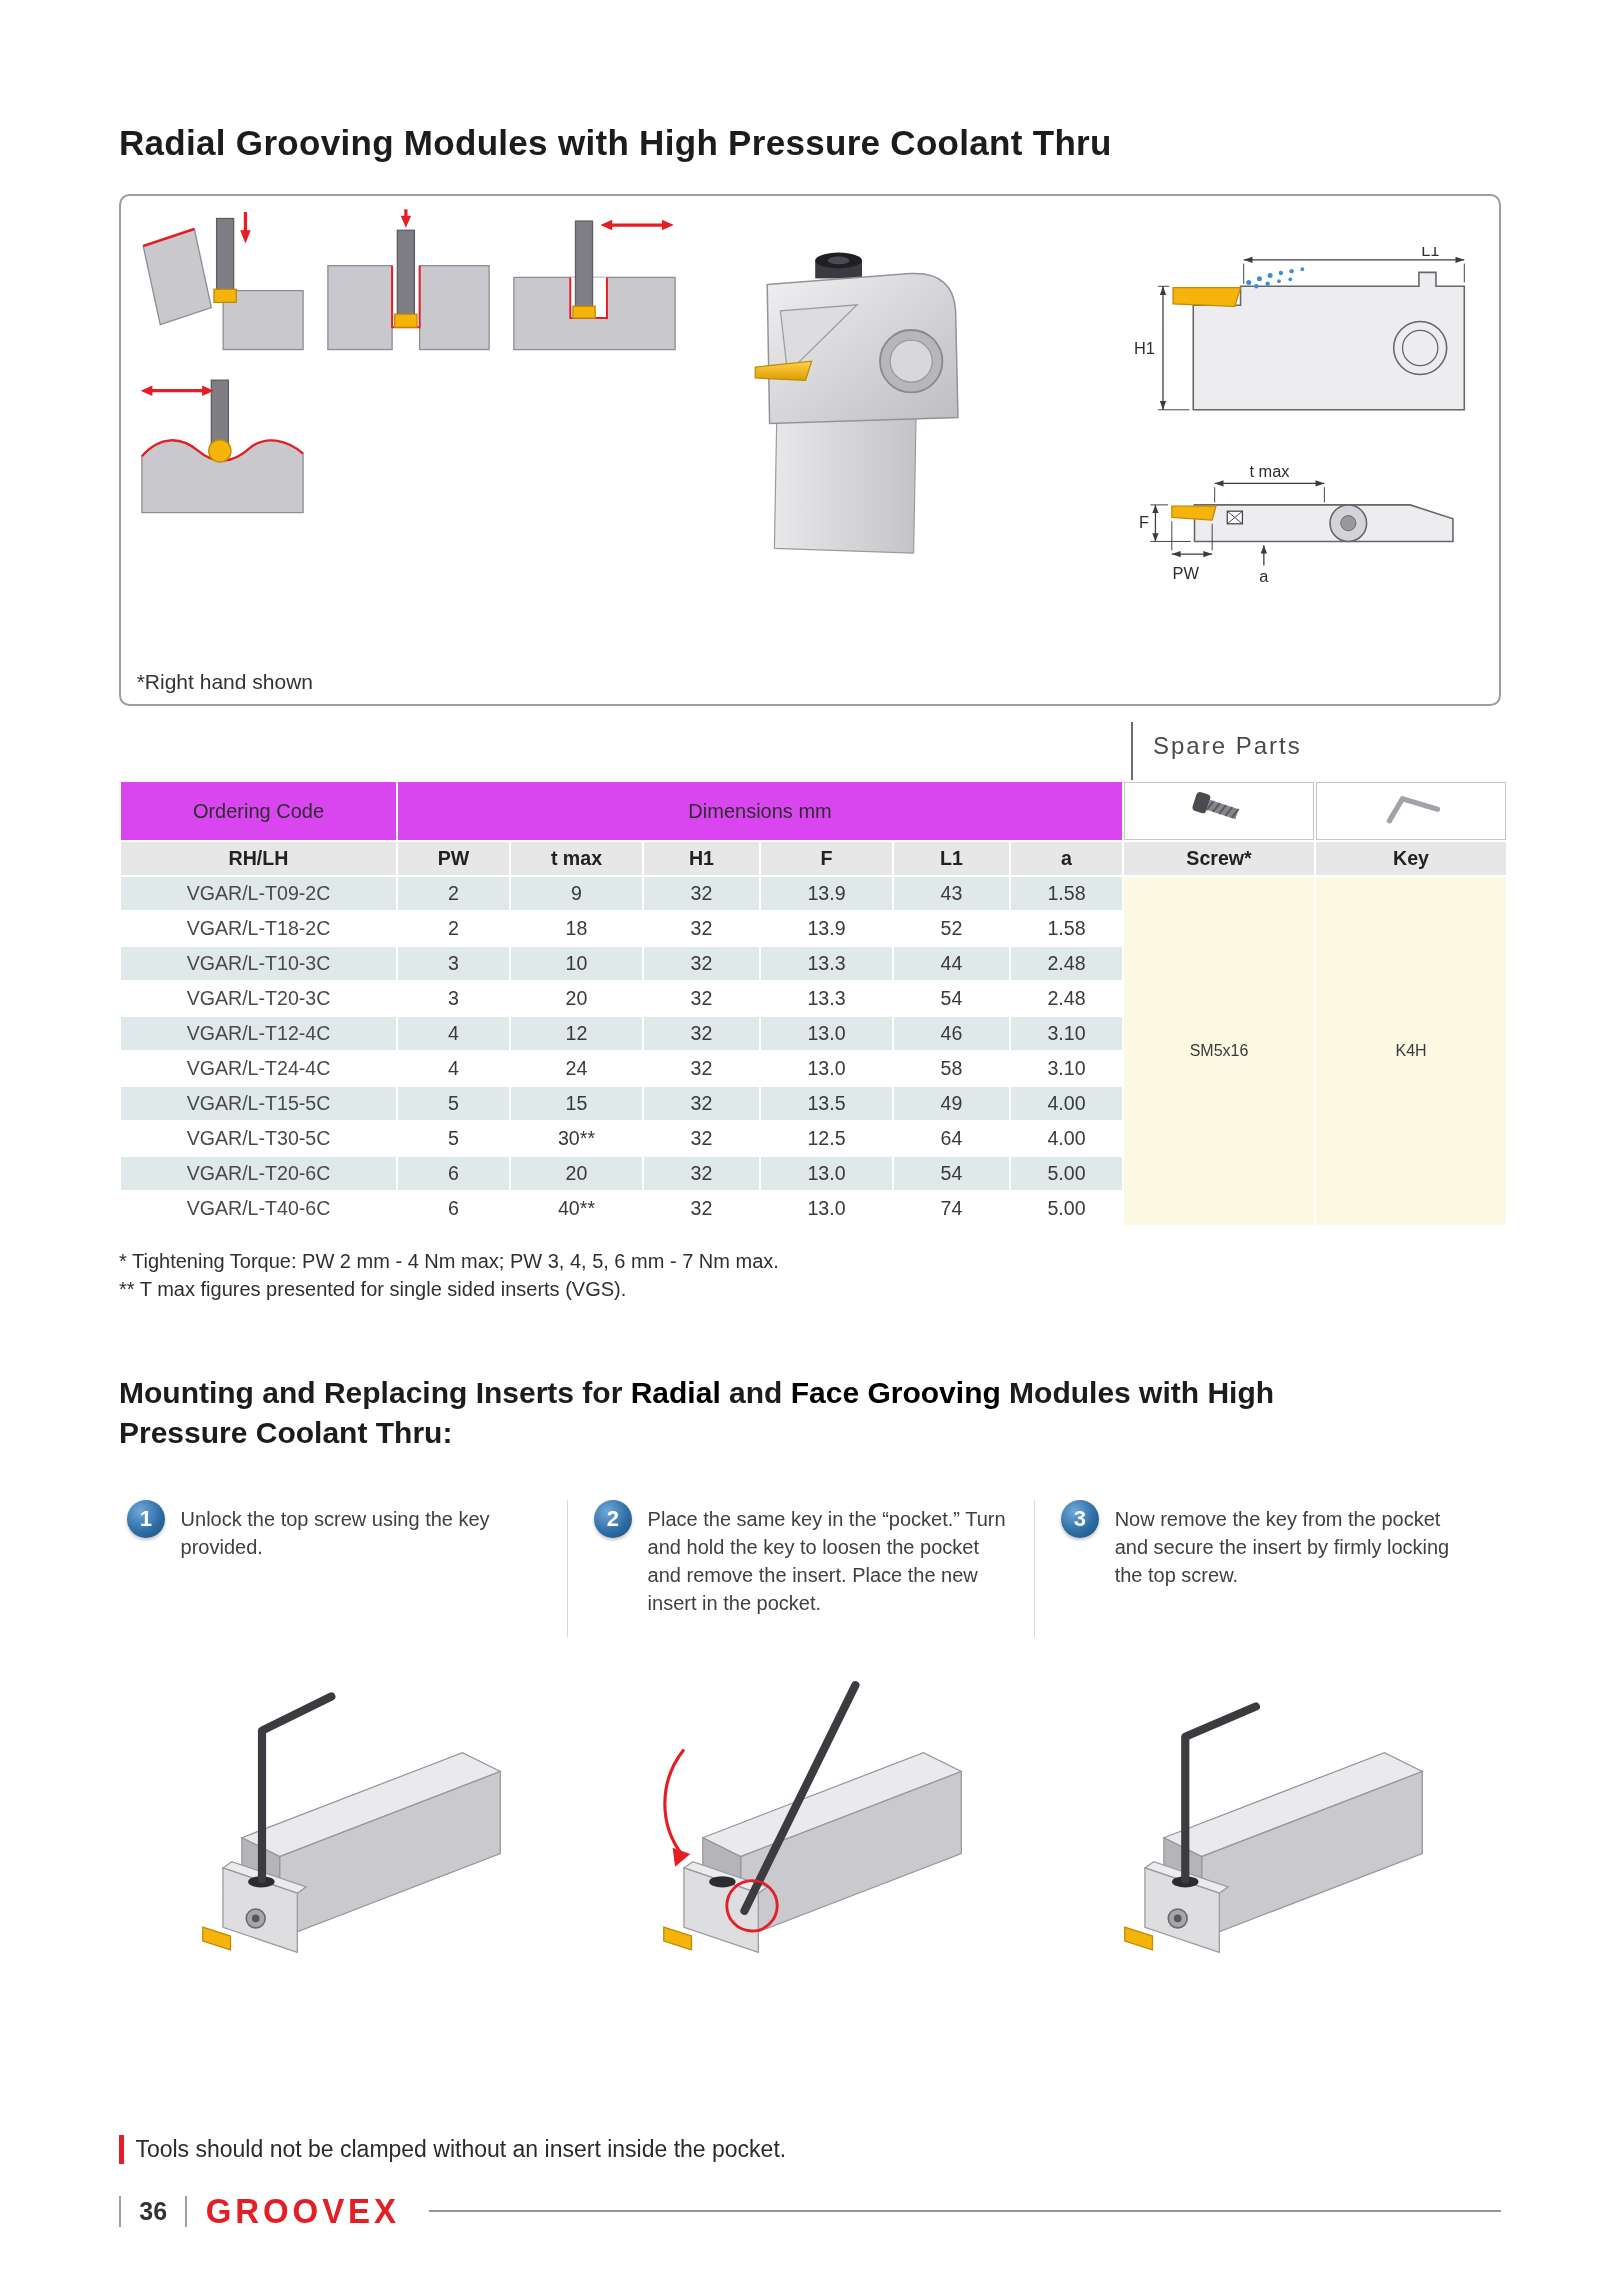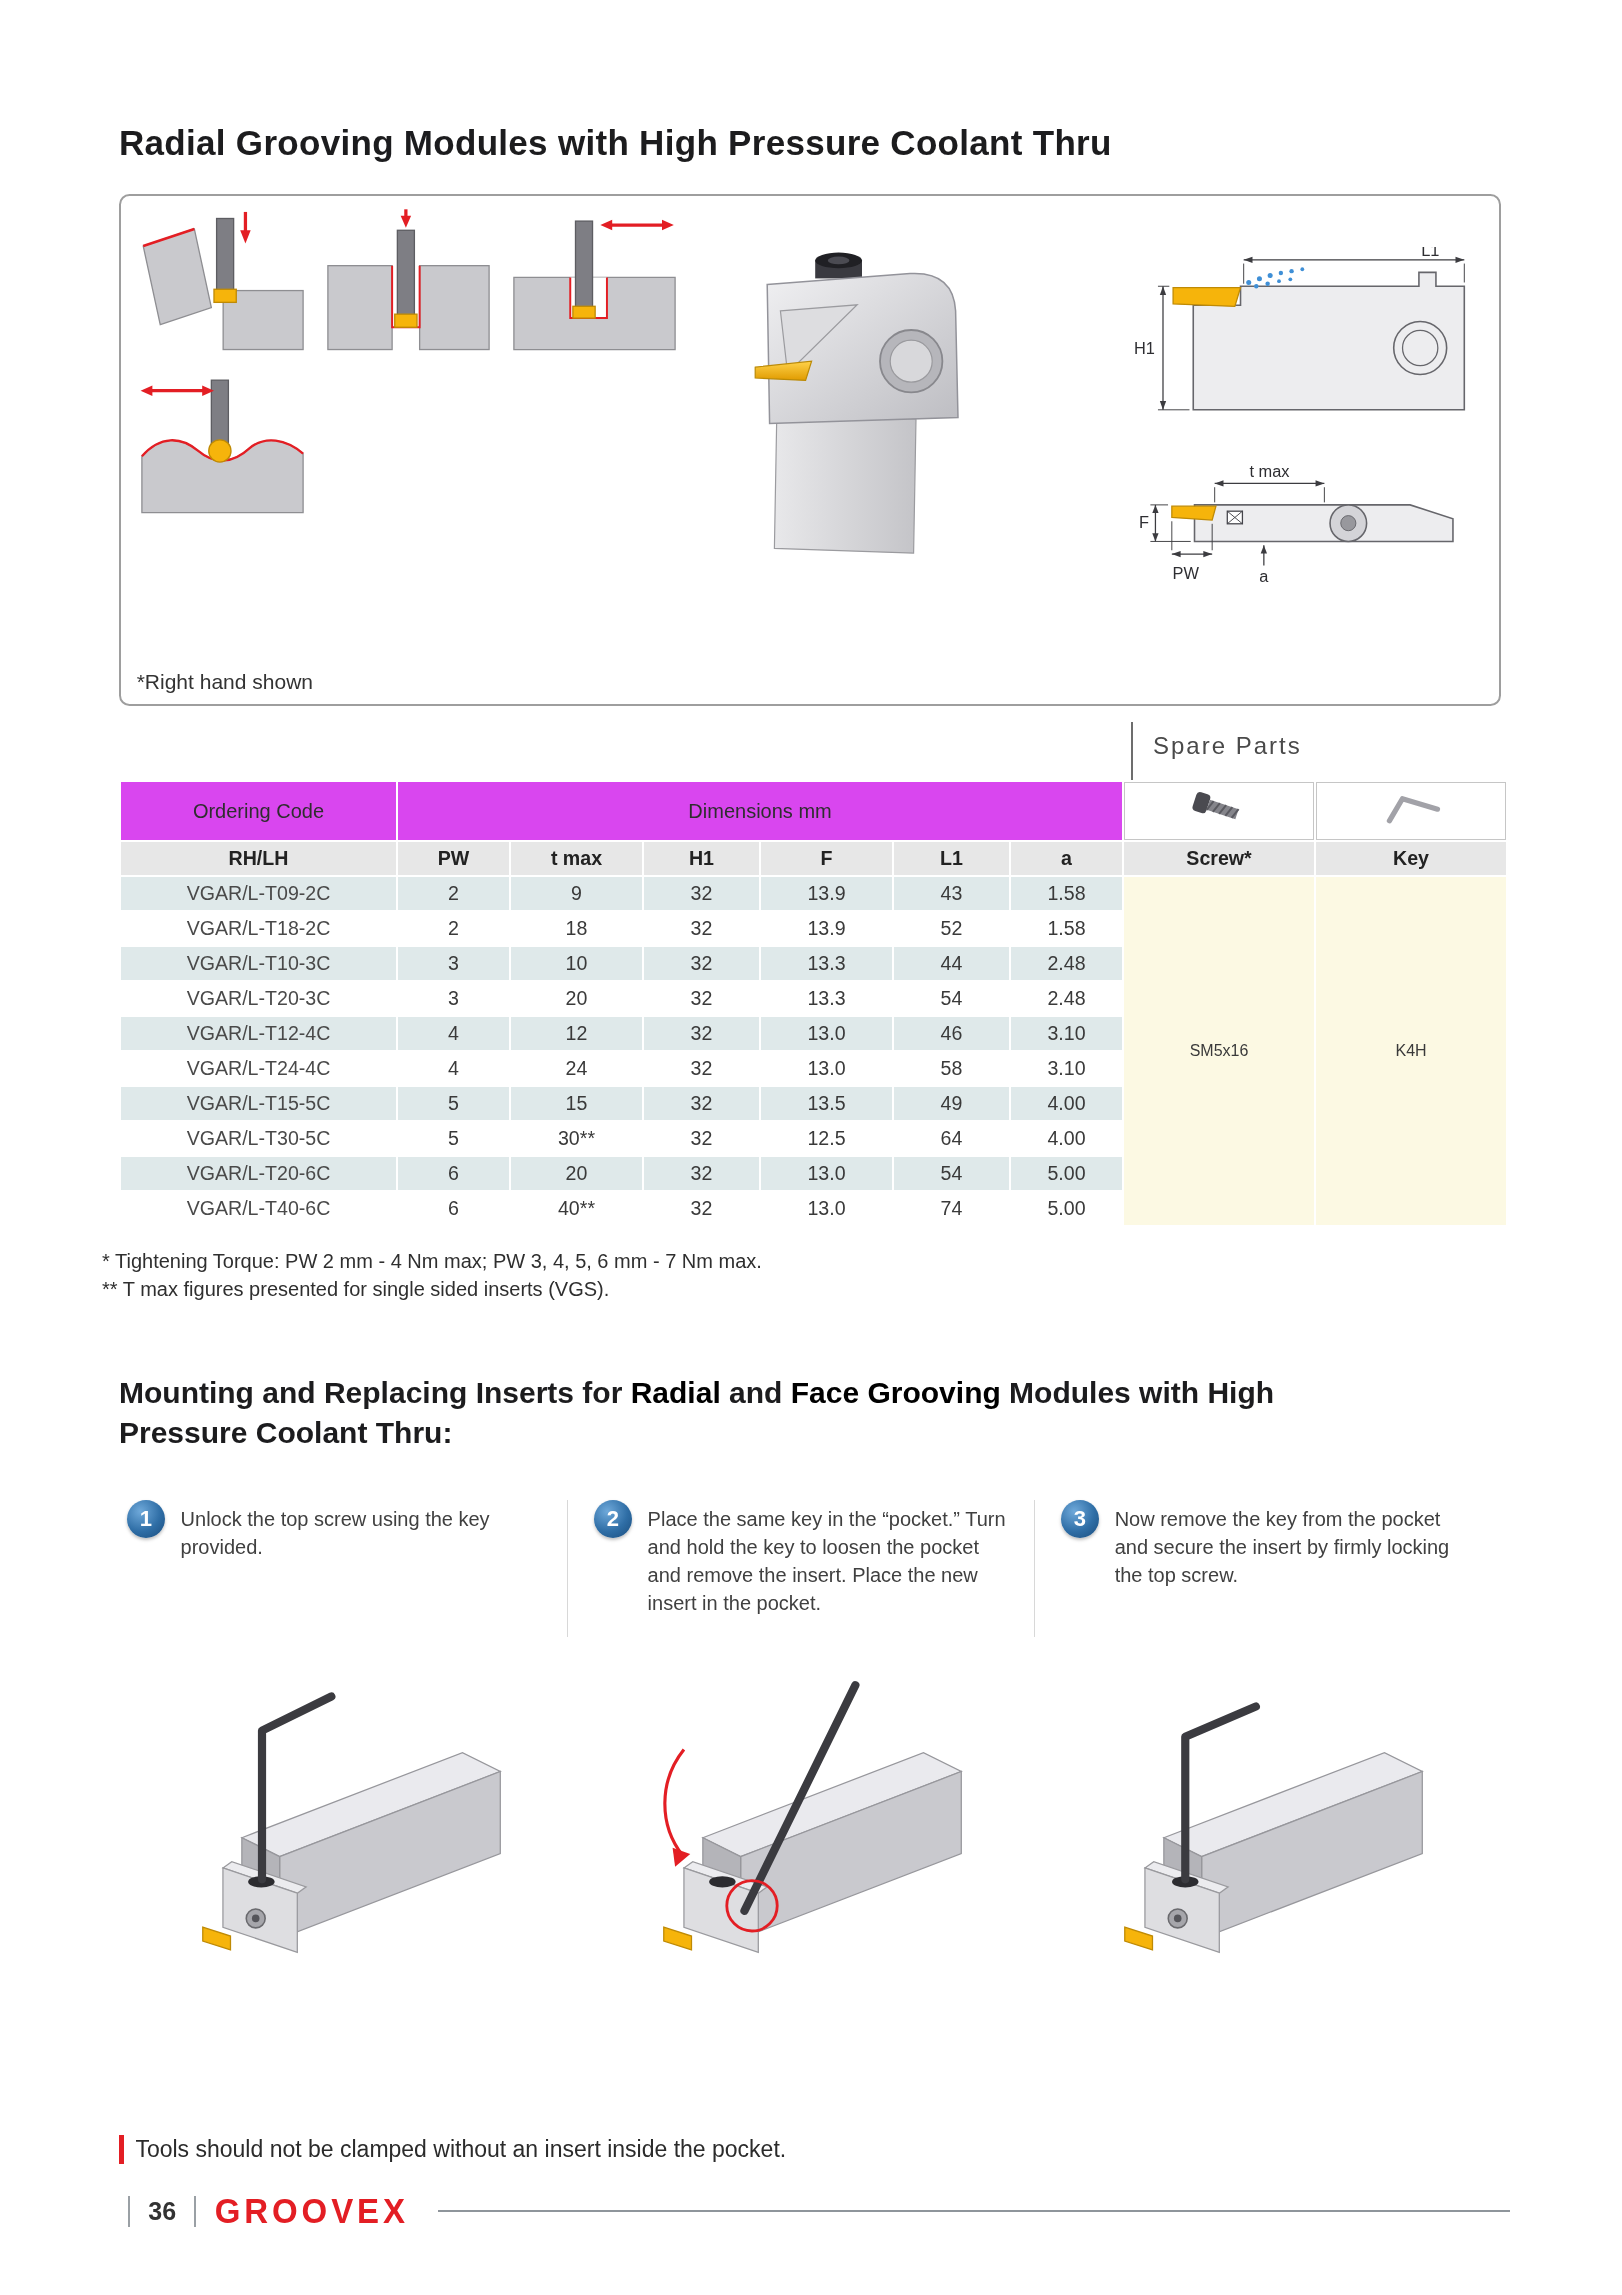--- a/index.html
+++ b/index.html
@@ -47,21 +47,21 @@
   th, td { text-align:center; vertical-align:middle; font-size:19.6px; color:#3a3a3a; overflow:hidden; }
   th.teal { background:#d946ef; height:58px; font-weight:normal; font-size:20px; color:#2e2e2e; }
   th.icon-cell { background:#ffffff; border:1.3px solid #c6c6c6; height:58px; }
   tr.sub-row th { background:#e7e7e7; height:33px; font-weight:bold; font-size:19.6px; color:#222; }
   tbody td { height:33px; }
   tr.shade td { background:#dfe9ea; }
   tr.plain td { background:#ffffff;margin-top:12px; }
   tbody tr td.spare { background:#fcf9e3; font-size:16px; color:#3a3a3a; }
   td.code { color:#4a4a4a; }
 
-  .footnotes { position:absolute; left:102px; top:1247px; font-size:20px; color:#2f2f2f; line-height:1.42; }
+  .footnotes { position:absolute; left:119px; top:1247px; font-size:20px; color:#2f2f2f; line-height:1.42; }
 
   
   .mount-heading {
     position:absolute; left:119px; top:1373px; width:1341px;
     font-size:30px; font-weight:bold; color:#1c1c1e; line-height:1.32;
   }
   .mount-heading .xbold { font-weight:bold; color:#000; }
 
   .steps { position:absolute; left:119px; top:1500px; width:1382px; display:flex; }
   .step { flex:1; display:flex; gap:15.7px; padding:0 22px 0 7.9px; min-height:137px; }
@@ -76,21 +76,21 @@
   .step-text { font-size:20px; line-height:1.4; color:#404040; padding-top:5.2px; }
 
   .figs { position:absolute; left:119px; top:1636px; width:1382px; display:flex; }
   .fig { flex:1; display:flex; justify-content:center; }
 
   
   .warning { position:absolute; left:119px; top:2135px; display:flex; align-items:center; }
   .warning-bar { width:4.6px; height:29px; background:#e31e24; margin-right:11.8px; }
   .warning-text { font-size:23px; color:#2b2b2b; }
 
-  .footer { position:absolute; left:128px; top:2192px; width:1382px; display:flex; align-items:center; }
+  .footer { position:absolute; left:119px; top:2192px; width:1382px; display:flex; align-items:center; }
   .vbar { width:2px; height:31px; background:#9aa0a5; }
   .pageno { font-size:25px; font-weight:bold; color:#333; margin:0 18.3px; }
   .brand { font-size:33px; font-weight:bold; color:#e31e24; letter-spacing:3.9px; margin-left:18.3px; transform:scaleY(1.05); }
   .rule { flex:1; height:2px; background:#8e959b; margin-left:29px; }
 </style>
 </head>
 <body>
 
 <div class="page">
 

